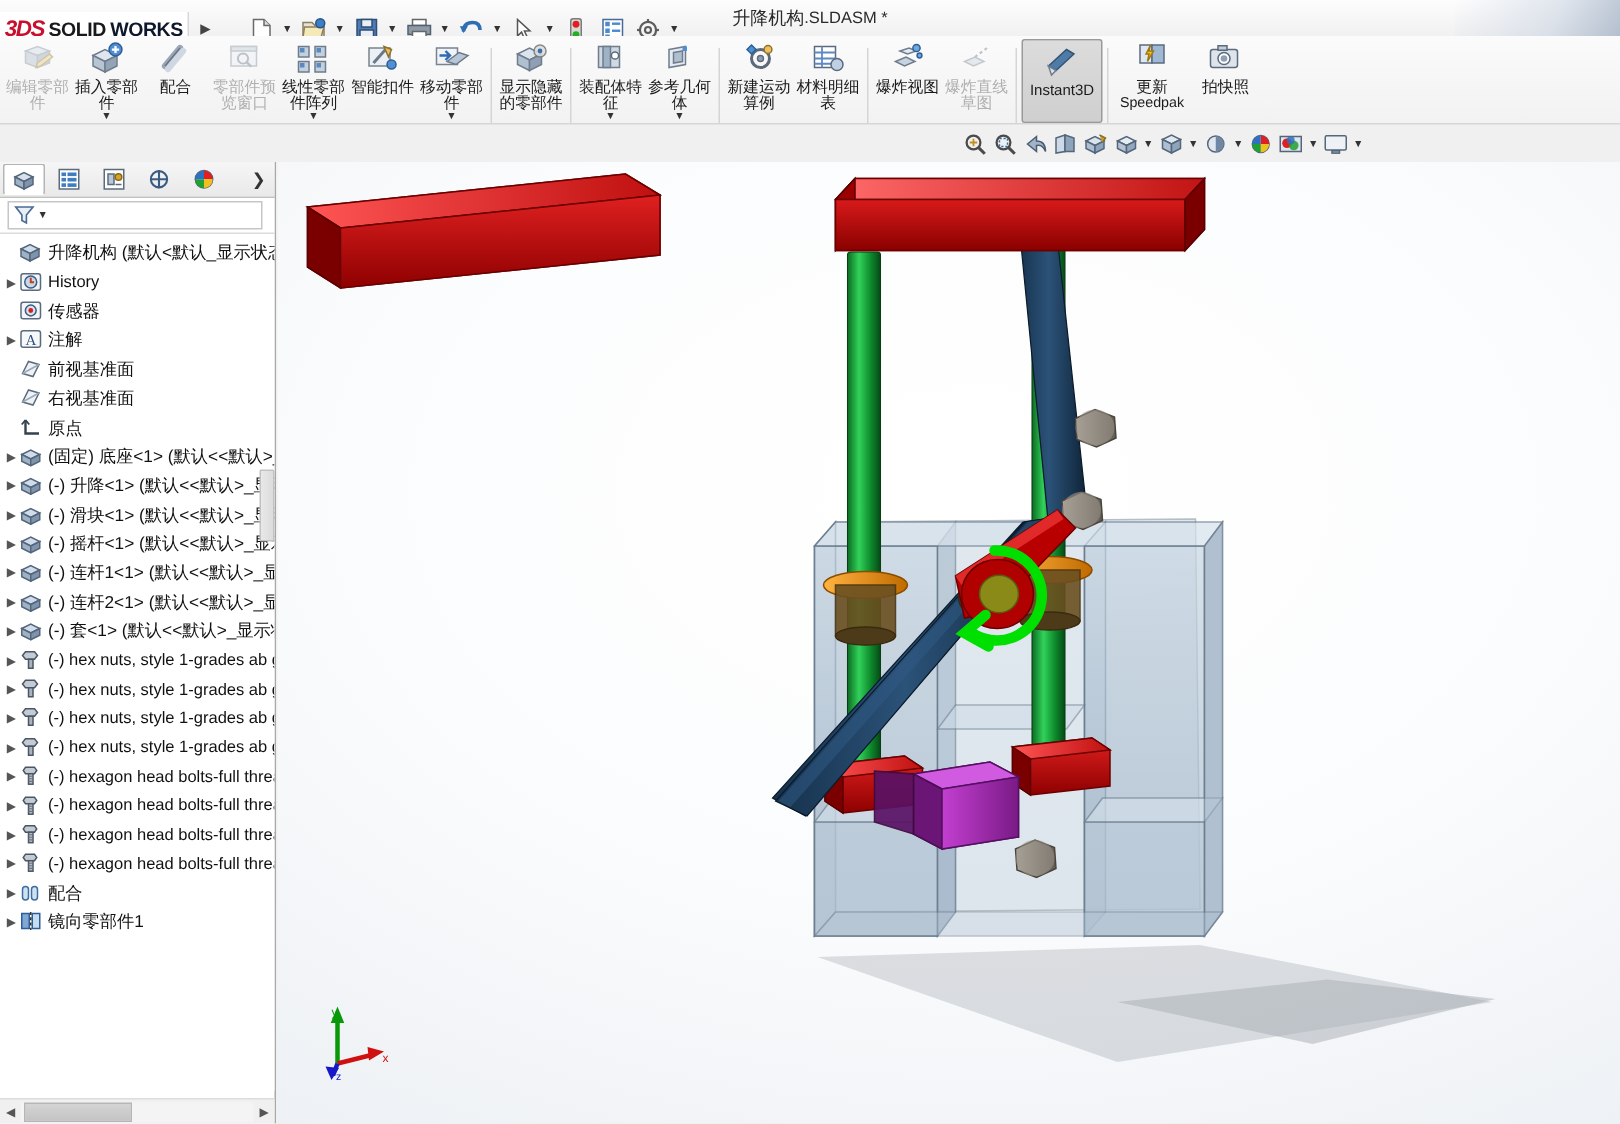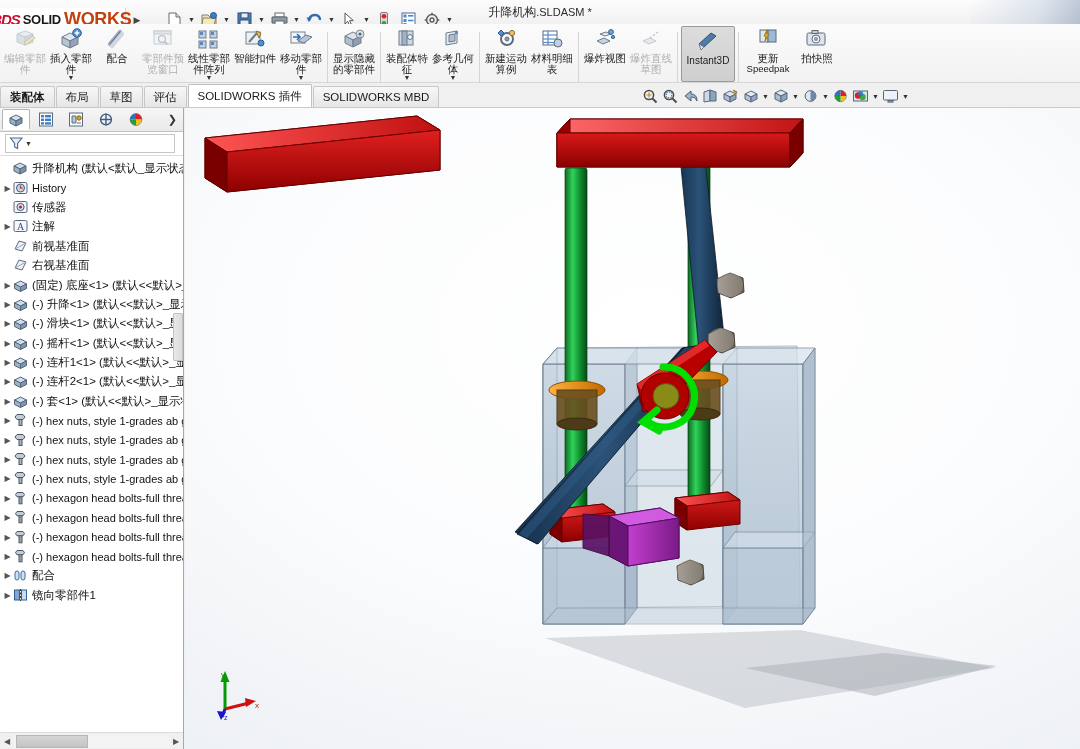--- a/index.html
+++ b/index.html
@@ -19,21 +19,21 @@
   }
   .sw-logo {
     width: 126px; height: 23px; background: #ffffff;
     border-right: 1px solid #d8d8d8;
     display: flex; align-items: center; justify-content: center;
     gap: 3px;
   }
   .sw-logo .ds { color: #c8102e; font-weight: bold; font-size: 15px;
     font-style: italic; letter-spacing: -1px; }
   .sw-logo .solid { color: #17191c; font-weight: bold; font-size: 13px; letter-spacing: -.3px;}
-  .sw-logo .works { color: #c2410c; font-weight: bold; font-size: 18px; letter-spacing: -.3px;}
+  .sw-logo .works { color: #0f172a; font-weight: bold; font-size: 13px; letter-spacing: -.3px;}
 
   .qat-arrow {
     width: 22px; height: 23px; display:flex; align-items:center; justify-content:center;
     color:#444; font-size:9px;
   }
   .qat { display: flex; align-items: center; height: 23px; padding-left: 14px; gap: 0px; }
   .qat-btn {
     width: 24px; height: 22px; display: flex; align-items: center; justify-content: center;
     border: 1px solid transparent; border-radius: 2px;
   }
@@ -504,40 +504,20 @@
           <rect x="3" y="5" width="18" height="12" rx="1.6" fill="#dfe4ea" stroke="#5b6b7d"></rect>
           <rect x="8" y="2.5" width="6" height="3" fill="#c4ccd6" stroke="#5b6b7d"></rect>
           <circle cx="12" cy="11" r="4" fill="#fff" stroke="#5b6b7d"></circle>
           <circle cx="12" cy="11" r="2.2" fill="#8fa0b4"></circle>
         </svg>
       </div>
       <div class="cmd-label">拍快照</div>
     </div>
   </div>
 
-  <div class="tabstrip">
-    <div class="tab">
-        <span>装配体</span>
-      </div>
-    <div class="tab">
-        <span>布局</span>
-      </div>
-    <div class="tab">
-        <span>草图</span>
-      </div>
-    <div class="tab">
-        <span>评估</span>
-      </div>
-    <div class="tab active">
-        <span>SOLIDWORKS 插件</span>
-      </div>
-    <div class="tab">
-        <span>SOLIDWORKS MBD</span>
-      </div>
-  </div>
 
   <div class="viewtools">
     <div class="vt">
       <svg width="17" height="16" viewBox="0 0 17 16">
         <circle cx="7" cy="7" r="4.6" fill="none" stroke="#4a4a4a" stroke-width="1.5"></circle>
         <line x1="10.4" y1="10.4" x2="14.5" y2="14.5" stroke="#4a4a4a" stroke-width="2"></line>
         <path d="M4.5 7h5M7 4.5v5" stroke="#c09020" stroke-width="1.2"></path>
       </svg>
     </div>
     <div class="vt">
@@ -931,20 +911,30 @@
         <span class="tw"></span>
         <span class="ticon">
           <svg width="15" height="14" viewBox="0 0 15 14">
             <path d="M2 10 L6 2 L13 4 L9 12 Z" fill="#eef2f6" stroke="#5b6b7d"></path>
             <line x1="2" y1="10" x2="13" y2="4" stroke="#9aa8b6"></line>
           </svg>
         </span>
         <span class="tlabel">右视基准面</span>
       </div>
 
+      <div class="trow">
+        <span class="tw"></span>
+        <span class="ticon">
+          <svg width="15" height="14" viewBox="0 0 15 14">
+            <path d="M4 2 L4 11 L13 11" stroke="#33424f" stroke-width="1.6" fill="none"></path>
+            <path d="M4 2 L1.5 5 M4 2 L6.5 5" stroke="#33424f" stroke-width="1.2"></path>
+          </svg>
+        </span>
+        <span class="tlabel">原点</span>
+      </div>
 
       <div class="trow">
         <span class="tw">▶</span>
         <span class="ticon">
           <svg width="15" height="14" viewBox="0 0 15 14">
             <path d="M1.5 6 L7.5 3 L13.5 6 L7.5 9 Z" fill="#cfdceb" stroke="#55667a"></path>
             <path d="M1.5 6 v4.5 l6 3 v-4.5 Z" fill="#9eb2c6" stroke="#55667a"></path>
             <path d="M13.5 6 v4.5 l-6 3 v-4.5 Z" fill="#7e94ad" stroke="#55667a"></path>
           </svg>
         </span>

